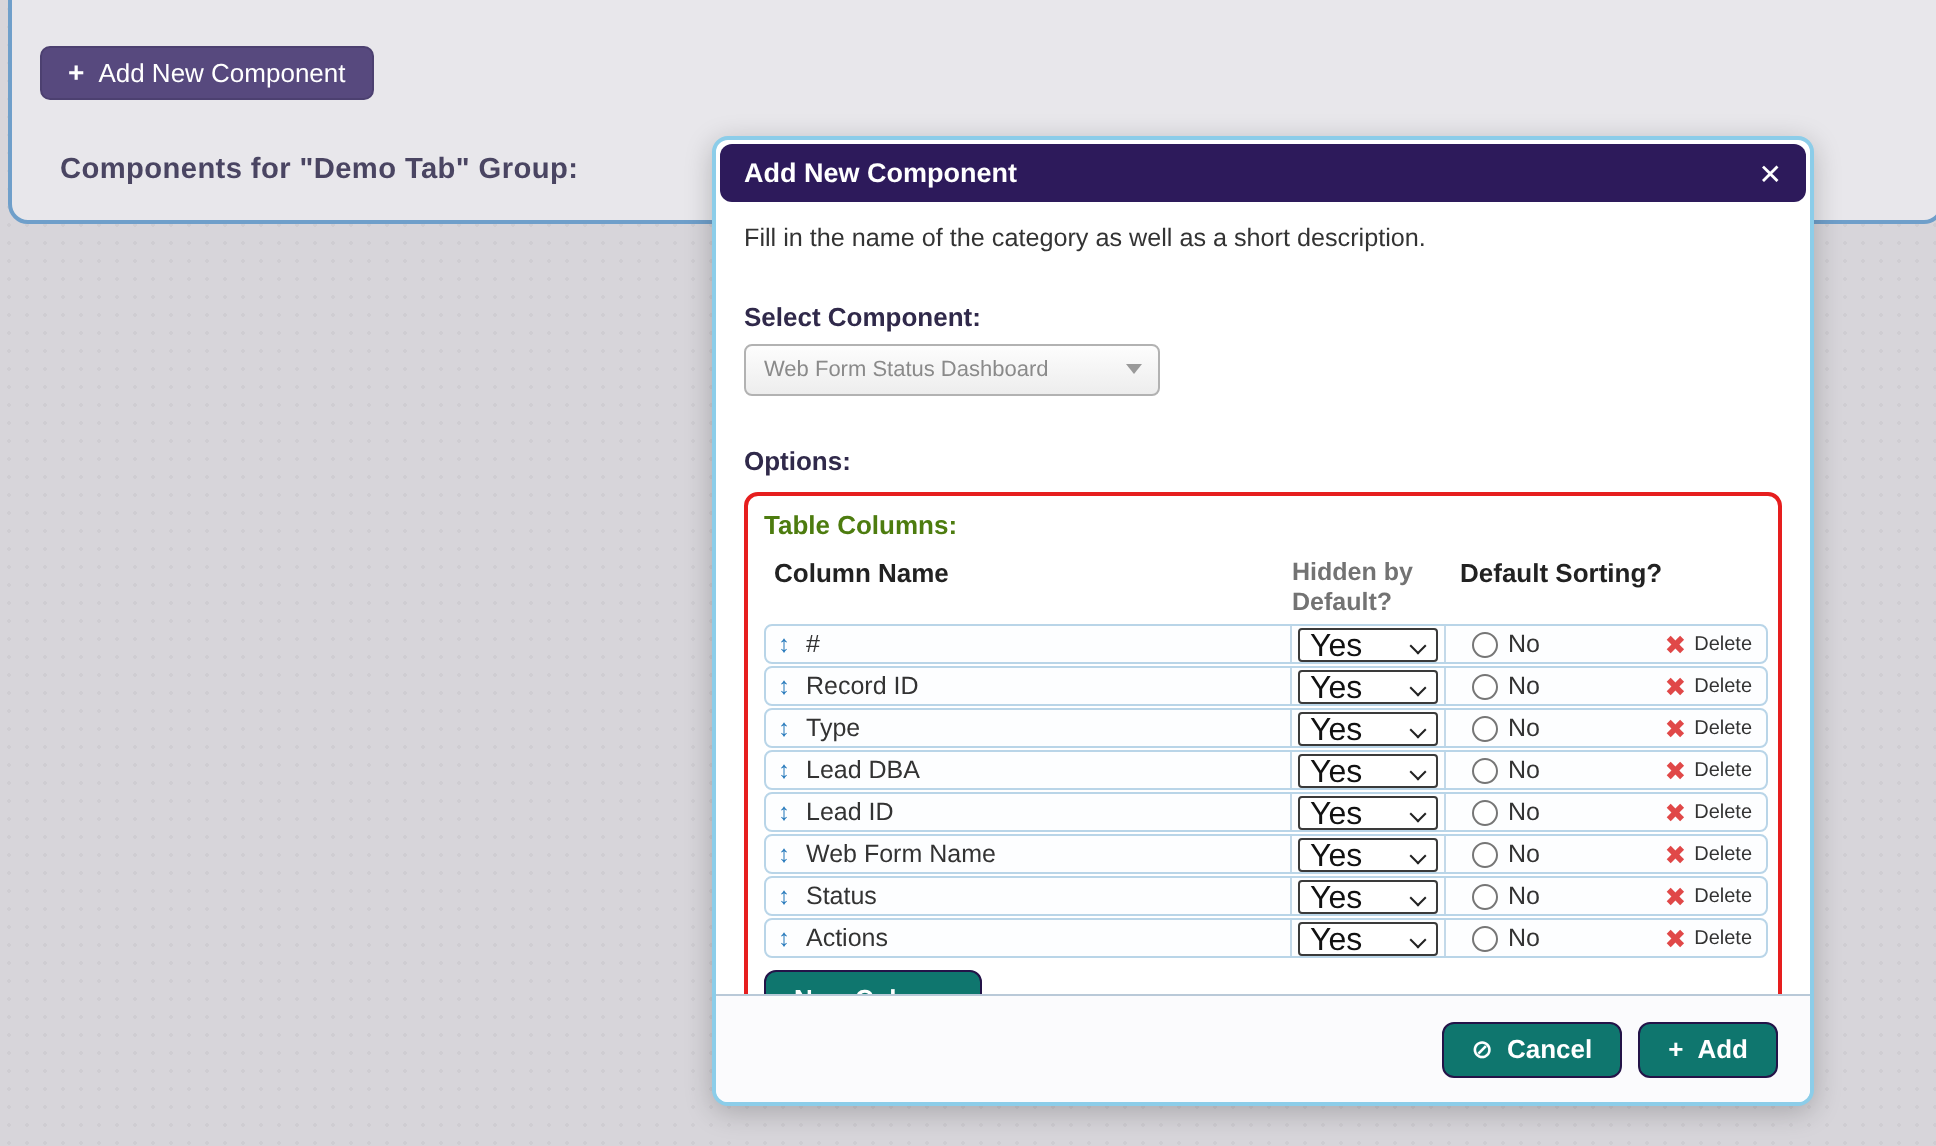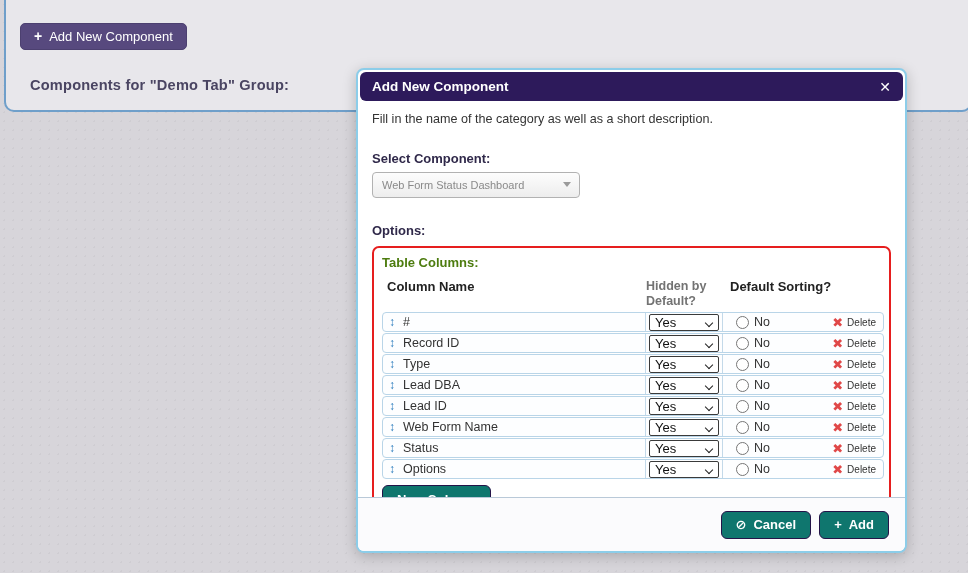--- a/index.html
+++ b/index.html
@@ -80,21 +80,21 @@
     margin-bottom:1px;
   }
   .cell-name { width:262px; display:flex; align-items:center; gap:8px; padding-left:6px; }
   .drag-handle { color:#2b7cbd; font-size:12px; cursor:grab; line-height:1; }
   .cell-name .name { font-size:12.5px; color:#333; }
   .cell-hidden {
     width:78px; border-left:1px solid #c3d9e9; border-right:1px solid #c3d9e9;
     display:flex; align-items:center; justify-content:center; position:relative;
   }
   .cell-hidden select {
-    width:70px; height:17px; font-size:13px; font-family:inherit;
+    width:70px; height:17px; font-size:16px; font-family:inherit;
     border:1px solid #3a3a3a; border-radius:2px; background:#fff;
     -webkit-appearance:none; appearance:none; padding:0 16px 0 5px; color:#111;
   }
   .cell-hidden .chev {
     position:absolute; right:10px; top:7px; width:6px; height:6px;
     border-right:1.6px solid #222; border-bottom:1.6px solid #222;
     transform:rotate(45deg); pointer-events:none;
   }
   .cell-rest { flex:1; display:flex; align-items:center; padding:0 7px 0 13px; }
   .cell-rest input[type=radio] { width:13px; height:13px; accent-color:#888; margin-right:5px; }
@@ -310,21 +310,21 @@
       <span class="delete-group">
         <span class="delete-x">✖</span>
         <span class="delete-text">Delete</span>
       </span>
     </div>
   </div>
 
   <div class="col-row">
     <div class="cell-name">
       <span class="drag-handle">↕</span>
-      <span class="name">Options</span>
+      <span class="name">Actions</span>
     </div>
     <div class="cell-hidden">
       <select>
         <option>Yes</option>
       </select>
       <span class="chev"></span>
     </div>
     <div class="cell-rest">
       <input type="radio" name="sort-7" style="">
       <span class="radio-label">No</span>

